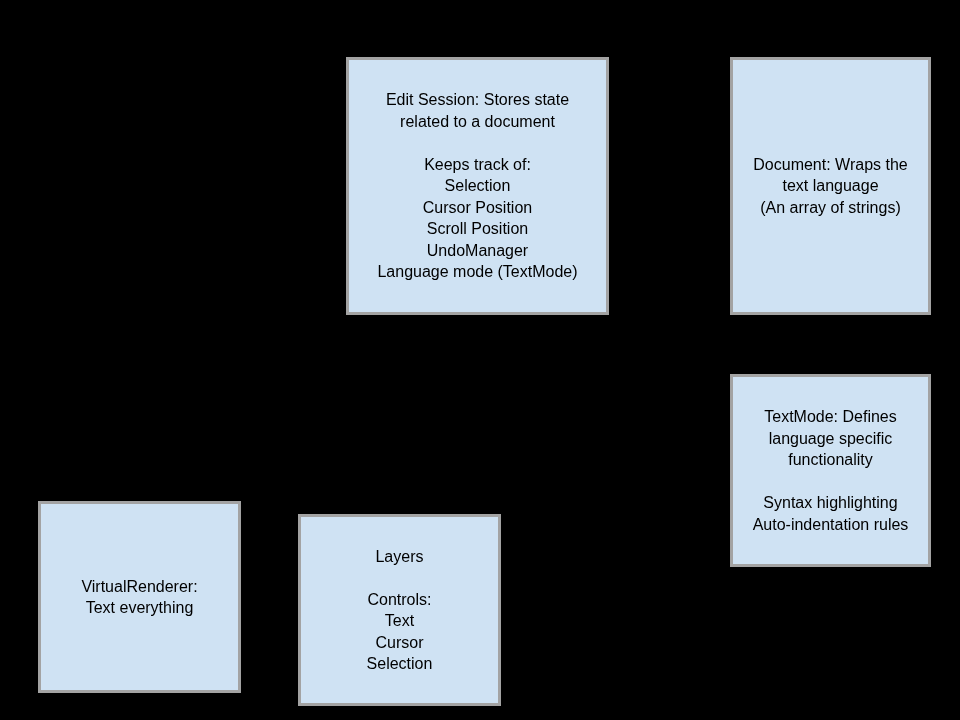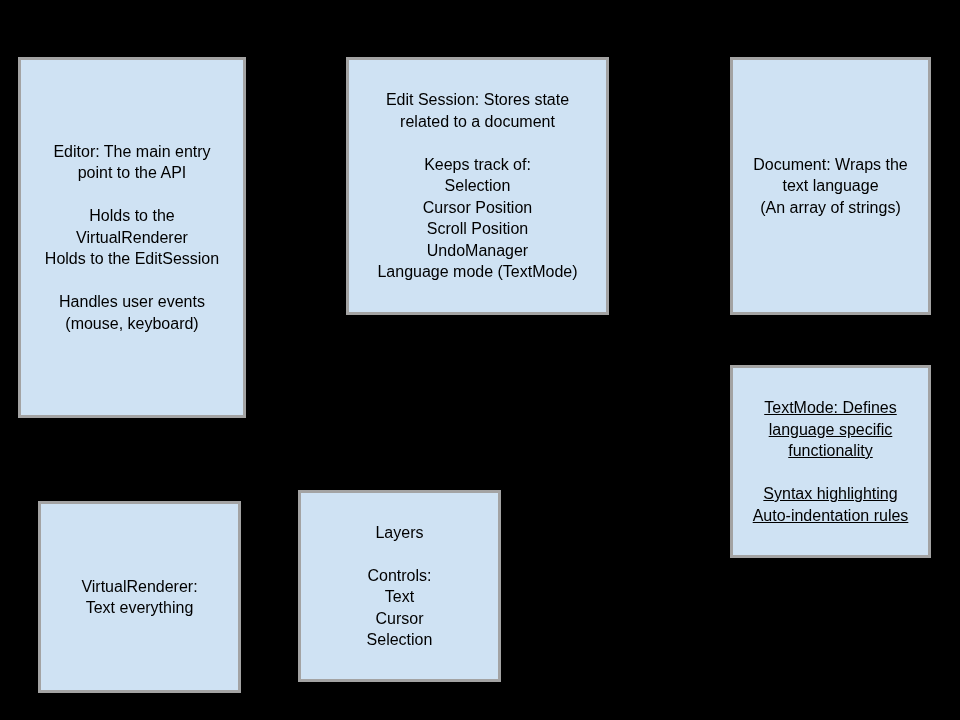--- a/index.html
+++ b/index.html
@@ -29,54 +29,45 @@
       line-height: 21.5px;
       white-space: pre-line;
       padding: 4px 6px;
     }
   </style>
 </head>
 <body>
 
 <div class="canvas">
 
-  <div class="box" style="left:18px; top:57px; width:228px; height:361px;">Editor: The main entry
-point to the API
-
-Holds to the
-VirtualRenderer
-Holds to the EditSession
-
-Handles user events
-(mouse, keyboard)</div>
 
   <div class="box" style="left:346px; top:57px; width:263px; height:258px;">Edit Session: Stores state
 related to a document
 
 Keeps track of:
 Selection
 Cursor Position
 Scroll Position
 UndoManager
 Language mode (TextMode)</div>
 
   <div class="box" style="left:730px; top:57px; width:201px; height:258px;">Document: Wraps the
 text language
 (An array of strings)</div>
 
-  <div class="box" style="left:730px; top:365px; width:201px; height:193px;text-decoration:underline;">TextMode: Defines
+  <div class="box" style="left:730px; top:374px; width:201px; height:193px;">TextMode: Defines
 language specific
 functionality
 
 Syntax highlighting
 Auto-indentation rules</div>
 
   <div class="box" style="left:38px; top:501px; width:203px; height:192px;">VirtualRenderer:
 Text everything</div>
 
-  <div class="box" style="left:298px; top:490px; width:203px; height:192px;">Layers
+  <div class="box" style="left:298px; top:514px; width:203px; height:192px;">Layers
 
 Controls:
 Text
 Cursor
 Selection</div>
 
 </div>
 
 </body></html>

